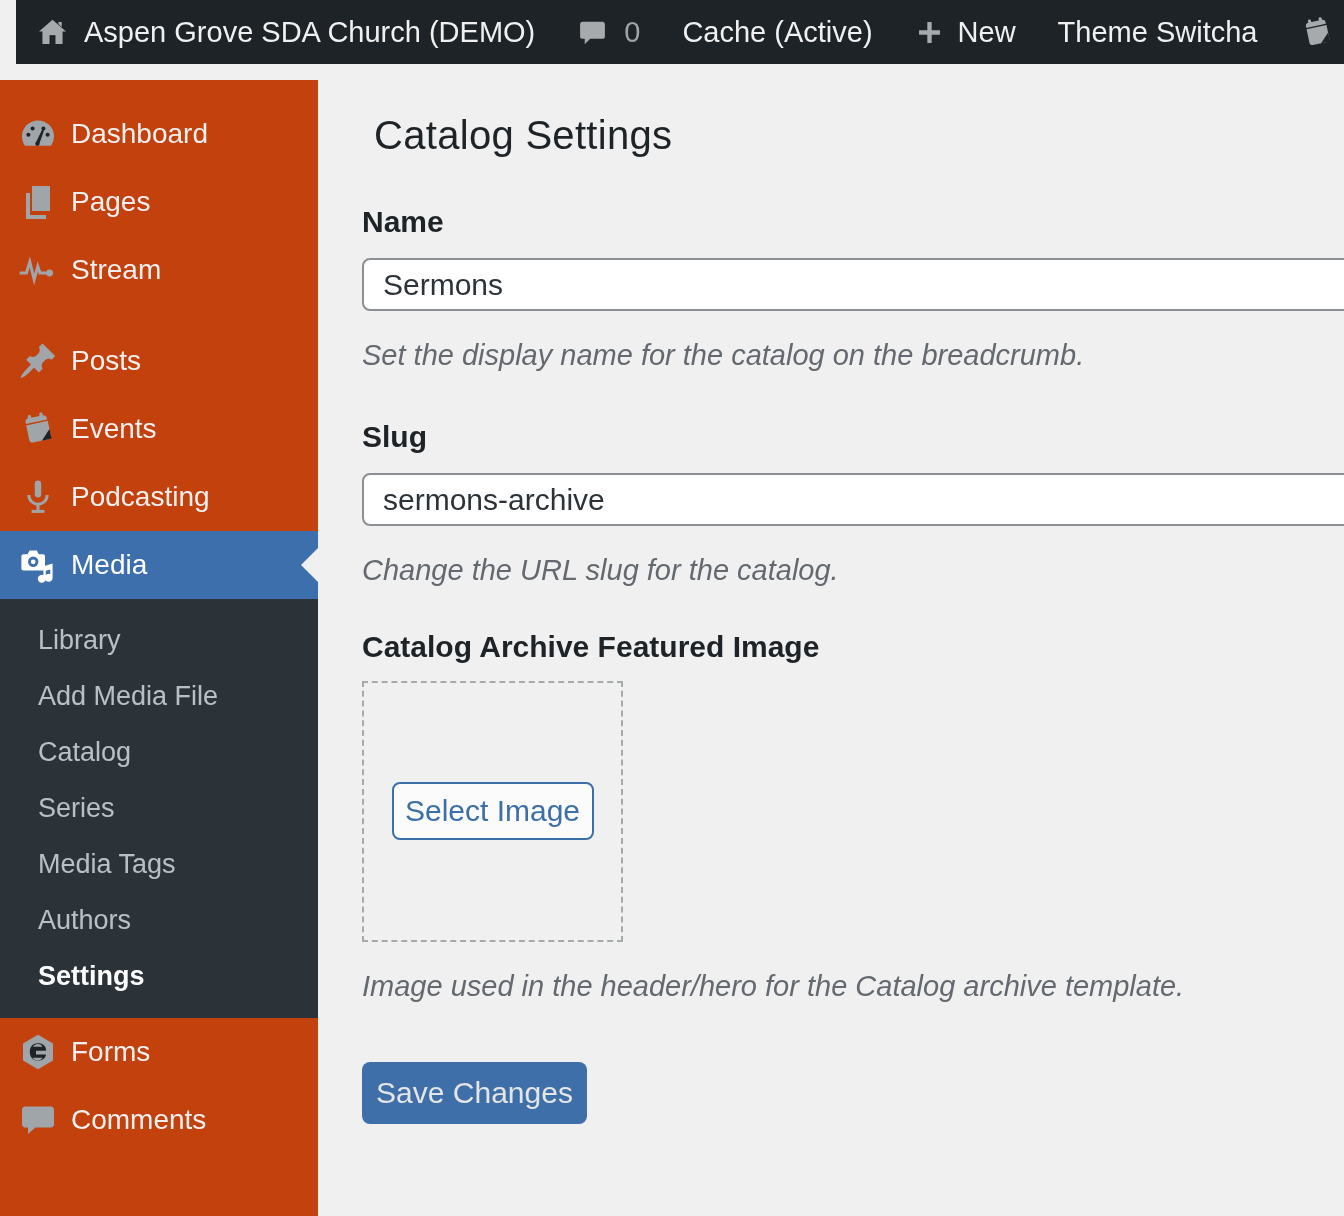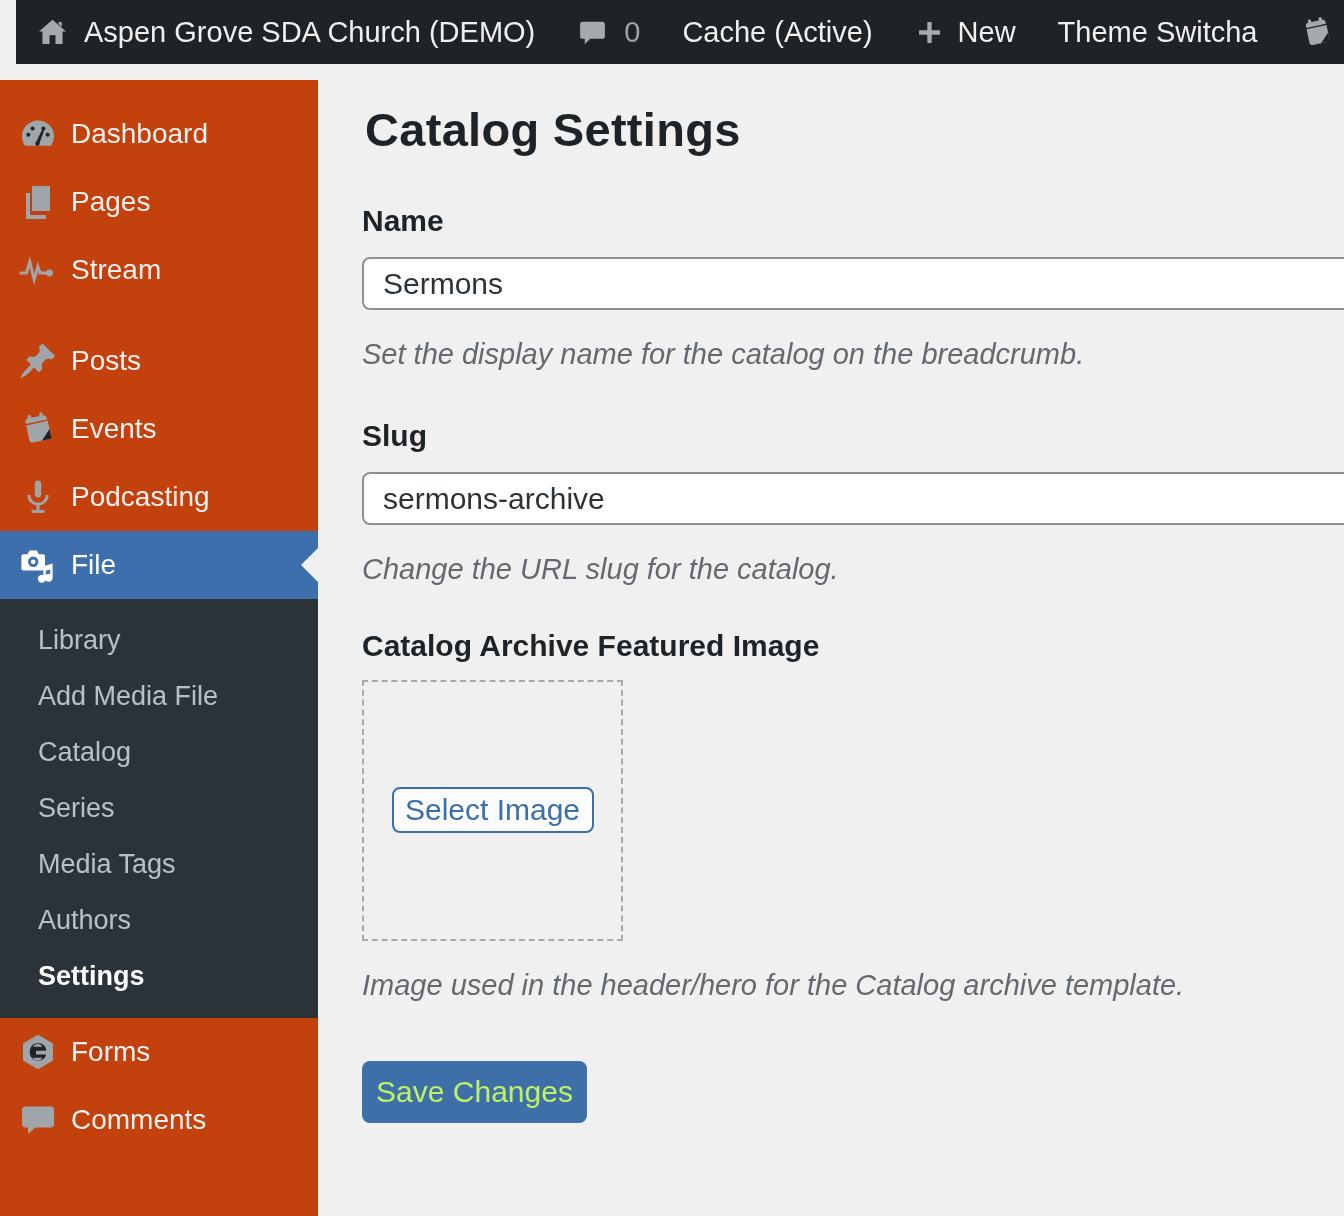--- a/index.html
+++ b/index.html
@@ -53,48 +53,48 @@
     font-size:27px; color:rgba(240,246,252,0.72); cursor:pointer;
   }
   .submenu-item.current { color:#ffffff; font-weight:700; }
 
   
   .content {
     position:absolute; top:64px; left:318px; width:1026px; height:1152px;
     background:#f0f0f1; padding:36px 0 0 44px; overflow:hidden;
   }
   .page-title {
-    margin:3px; font-size:47px; line-height:1.15; font-weight:700;
+    margin:12px; font-size:40px; line-height:1.15; font-weight:400;
     color:#1d2327; letter-spacing:0.3px;
   }
   .field { margin-top:46px; }
   .field-label { font-size:30px; font-weight:700; color:#1d2327; line-height:1.2; }
   .text-input {
     display:block; width:1100px; height:53px; margin-top:18px;
     border:2px solid #8c8f94; border-radius:8px; background:#fff;
     font-size:30px; color:#2c3338; padding:0 19px;
     font-family:inherit; outline:none;
   }
   .field-help {
     margin-top:26px; font-size:29px; font-style:italic; color:#646970; line-height:1.25;
   }
   .image-box {
     width:261px; height:261px; margin-top:16px;
     border:2px dashed #a7aaad;
     display:flex; align-items:center; justify-content:center;
   }
   .select-image-btn {
-    width:202px; height:46px; background:#fbfbfc;
+    width:202px; height:58px; background:#fbfbfc;
     border:2px solid #3c6fa8; border-radius:8px;
     color:#3c6fa8; font-size:30px; font-family:inherit; cursor:pointer;
   }
   .save-btn {
     margin-top:58px; width:225px; height:62px;
     background:#3e6fa9; border:none; border-radius:8px;
-    color:#bef264; font-size:30px; font-family:inherit; cursor:pointer;
+    color:#e5e5e5; font-size:30px; font-family:inherit; cursor:pointer;
   }
 </style>
 </head>
 <body>
 
 <div class="adminbar">
   <div class="ab-item first">
     <span class="ab-icon">
       <svg width="33" height="33" viewBox="0 0 20 20">
           <path fill="currentColor" d="M10 2.2L1.8 9.4h2.1V17h12.2V9.4h2.1L10 2.2z"></path>
@@ -221,21 +221,21 @@
 
     <div class="menu-item active">
       <span class="mi-icon">
         <svg viewBox="0 0 20 20">
             <path fill="currentColor" d="M2.7 4.6h2.1l1-1.8h3.6l1 1.8h2.1c.6 0 1 .45 1 1v6.2c0 .55-.4 1-1 1H2.7c-.6 0-1-.45-1-1V5.6c0-.55.4-1 1-1z"></path>
             <circle cx="7.6" cy="8.4" r="2.6" fill="#3d6fac"></circle>
             <circle cx="7.6" cy="8.4" r="1.2" fill="currentColor"></circle>
             <path fill="currentColor" d="M17.3 9.3l-4.6 1.3v4.5a2 2 0 1 0 1.2 1.8l.02-4.0 2.2-.6v2.3a2 2 0 1 0 1.2 1.8z"></path>
           </svg>
       </span>
-      <span>File</span>
+      <span>Media</span>
     </div>
 
     <div class="submenu">
       <div class="submenu-item"><span>Library</span></div>
       <div class="submenu-item"><span>Add Media File</span></div>
       <div class="submenu-item"><span>Catalog</span></div>
       <div class="submenu-item"><span>Series</span></div>
       <div class="submenu-item"><span>Media Tags</span></div>
       <div class="submenu-item"><span>Authors</span></div>
       <div class="submenu-item current"><span>Settings</span></div>

